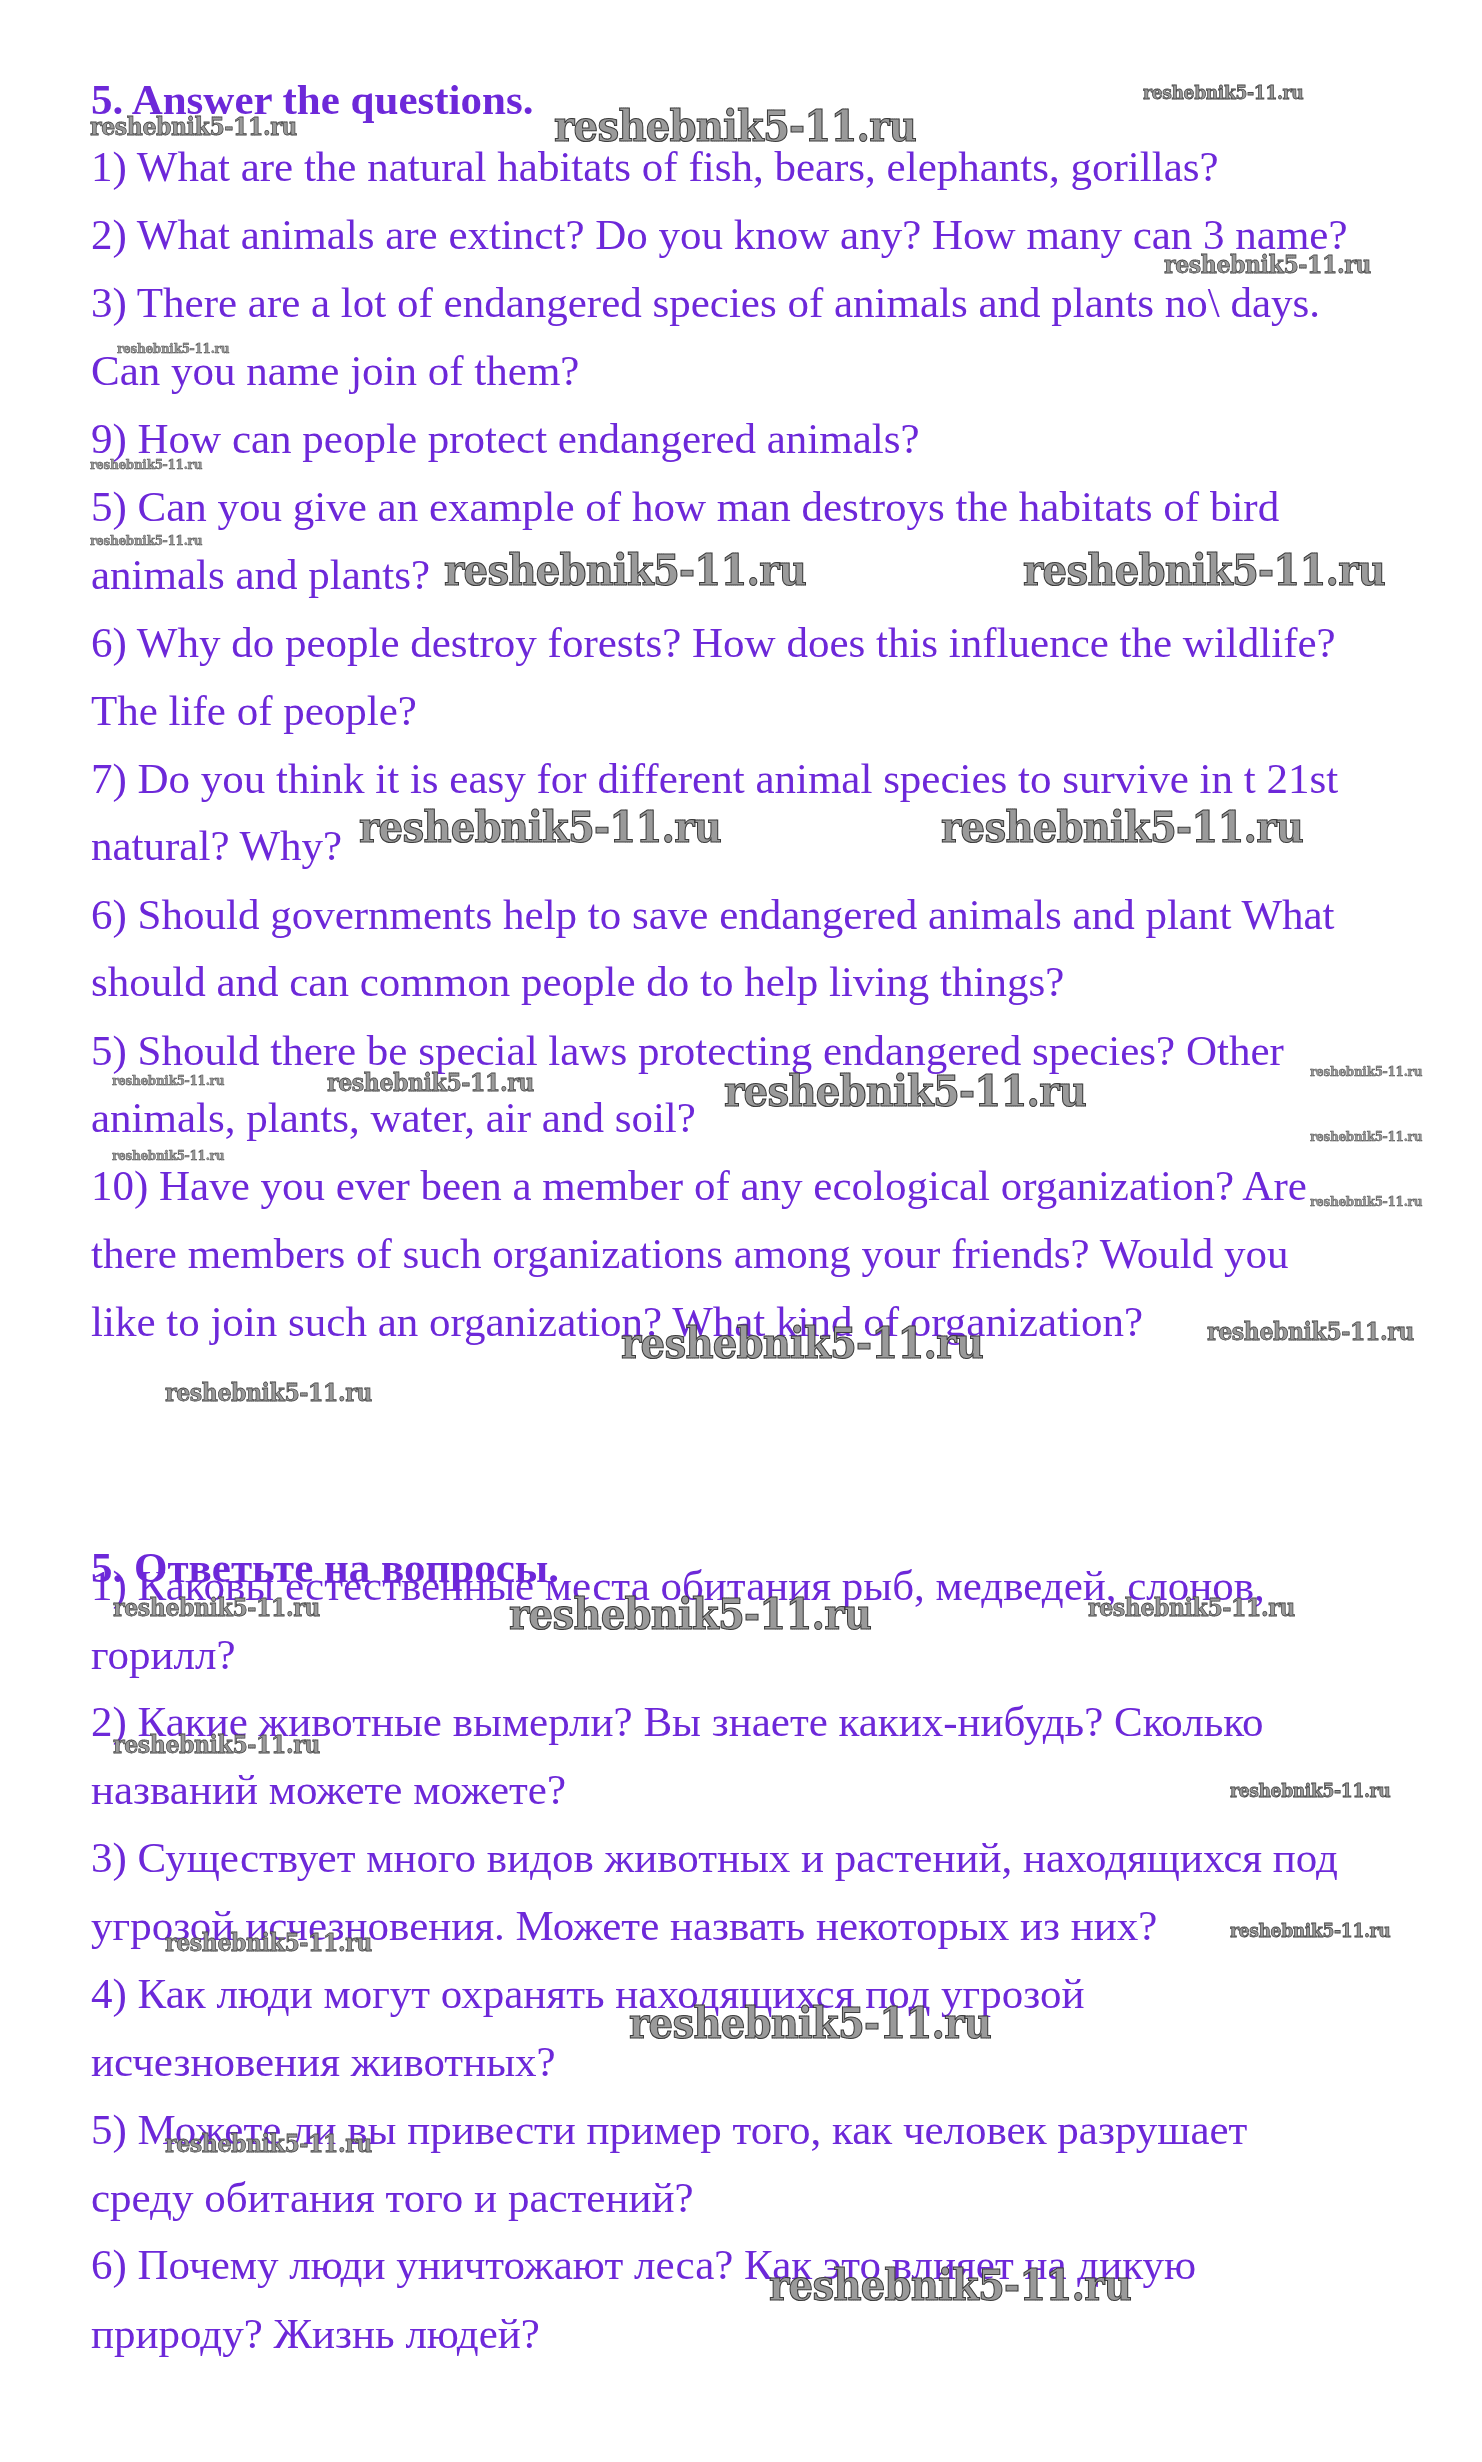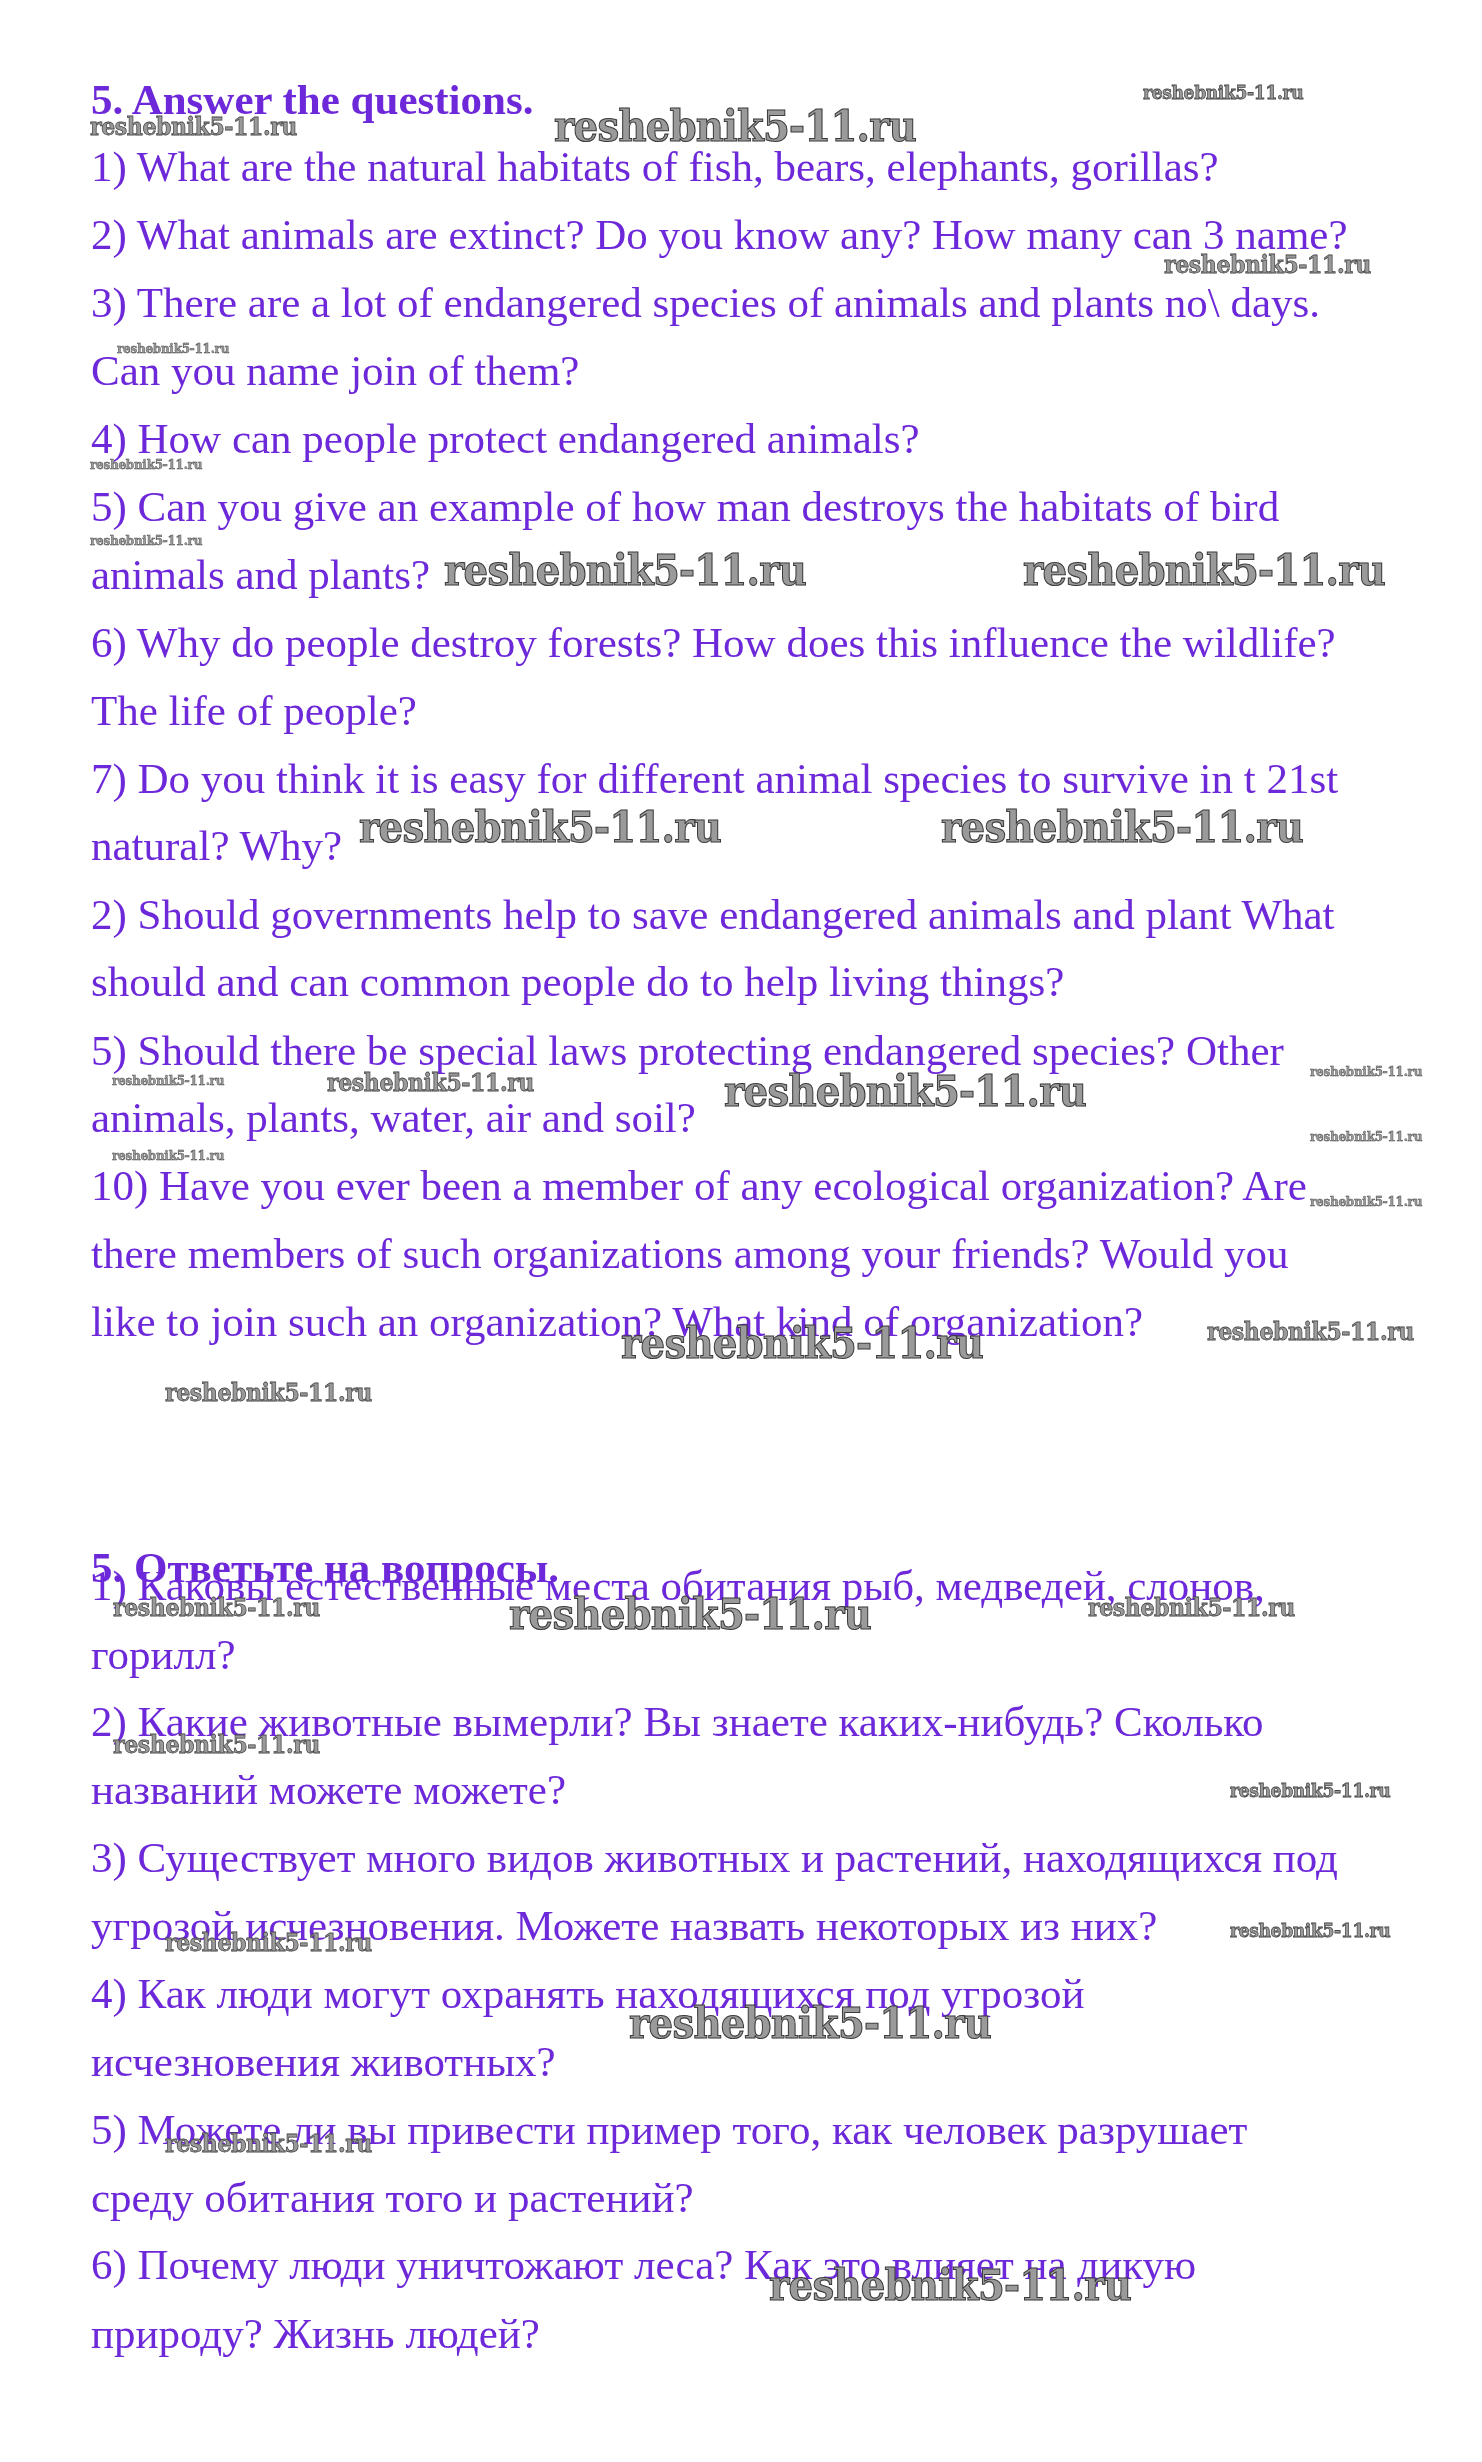--- a/index.html
+++ b/index.html
@@ -39,28 +39,28 @@
 <body>
 
 <div class="page">
 
   <div>
     <div class="line heading" style="top:78px">5. Answer the questions.</div>
     <div class="line" style="top:145px">1) What are the natural habitats of fish, bears, elephants, gorillas?</div>
     <div class="line" style="top:213px">2) What animals are extinct? Do you know any? How many can 3 name?</div>
     <div class="line" style="top:281px">3) There are a lot of endangered species of animals and plants no\ days.</div>
     <div class="line" style="top:349px">Can you name join of them?</div>
-    <div class="line" style="top:417px">4) How can people protect endangered animals?</div>
+    <div class="line" style="top:417px">9) How can people protect endangered animals?</div>
     <div class="line" style="top:485px">5) Can you give an example of how man destroys the habitats of bird</div>
     <div class="line" style="top:553px">animals and plants?</div>
     <div class="line" style="top:621px">6) Why do people destroy forests? How does this influence the wildlife?</div>
     <div class="line" style="top:689px">The life of people?</div>
     <div class="line" style="top:757px">7) Do you think it is easy for different animal species to survive in t 21st</div>
     <div class="line" style="top:824px">natural? Why?</div>
-    <div class="line" style="top:893px">2) Should governments help to save endangered animals and plant What</div>
+    <div class="line" style="top:893px">6) Should governments help to save endangered animals and plant What</div>
     <div class="line" style="top:960px">should and can common people do to help living things?</div>
     <div class="line" style="top:1029px">5) Should there be special laws protecting endangered species? Other</div>
     <div class="line" style="top:1096px">animals, plants, water, air and soil?</div>
     <div class="line" style="top:1164px">10) Have you ever been a member of any ecological organization? Are</div>
     <div class="line" style="top:1232px">there members of such organizations among your friends? Would you</div>
     <div class="line" style="top:1300px">like to join such an organization? What kind of organization?</div>
   </div>
 
   <div>
     <div class="line heading" style="top:1546px">5. Ответьте на вопросы.</div>

